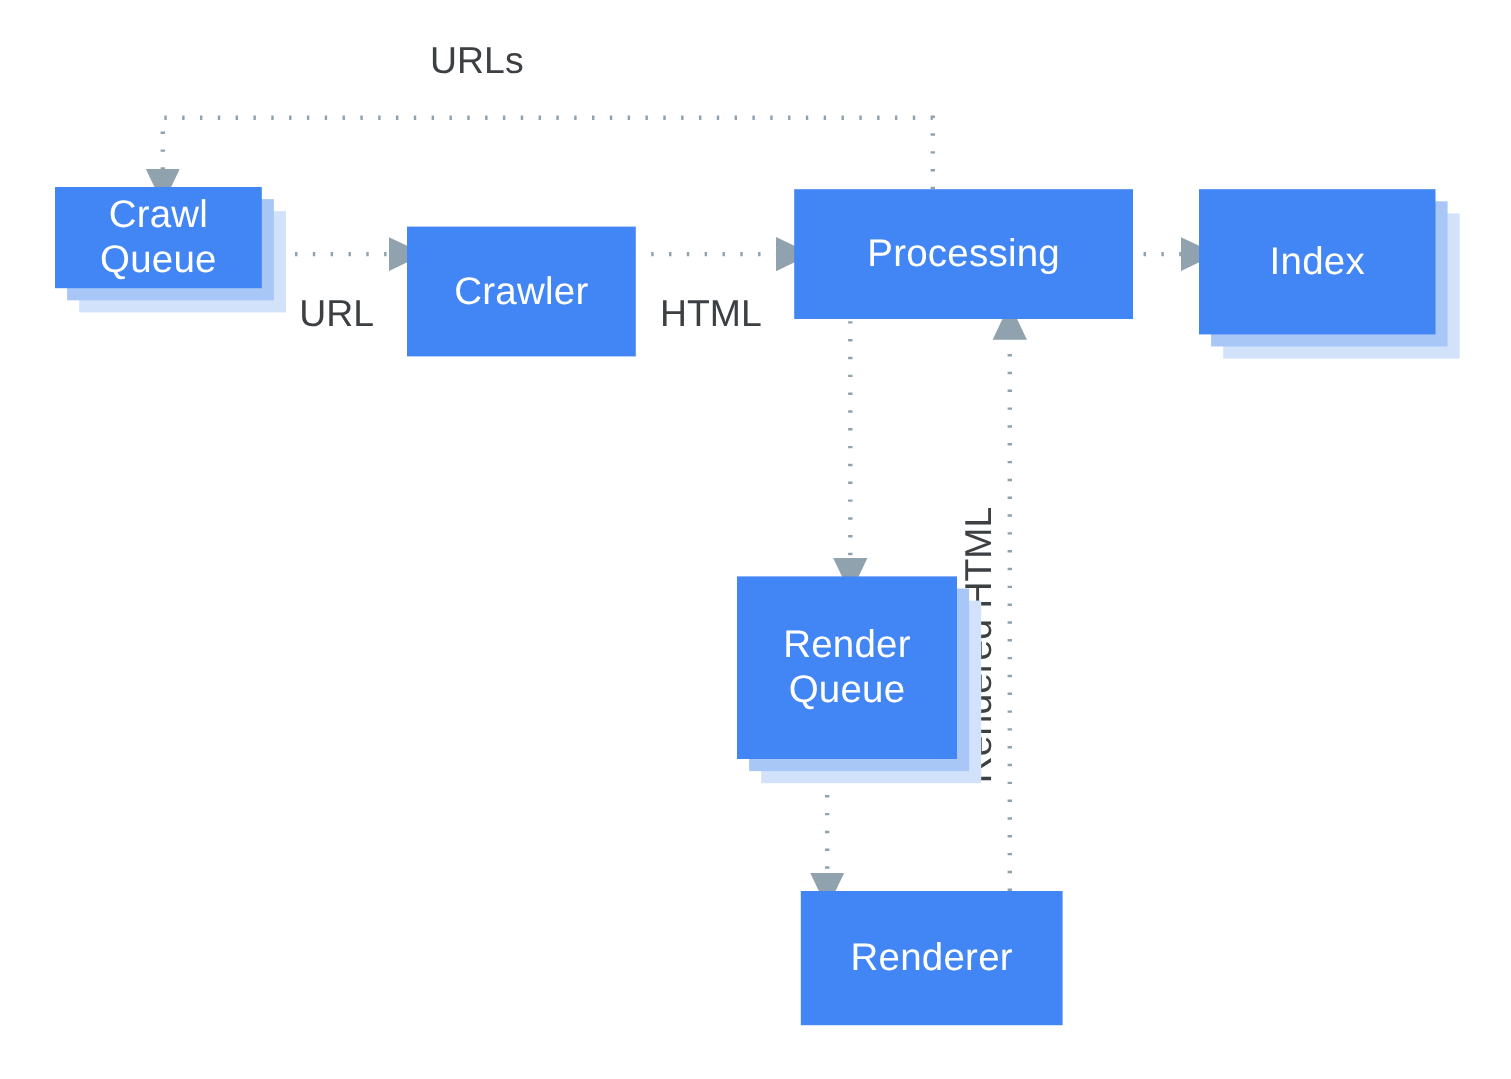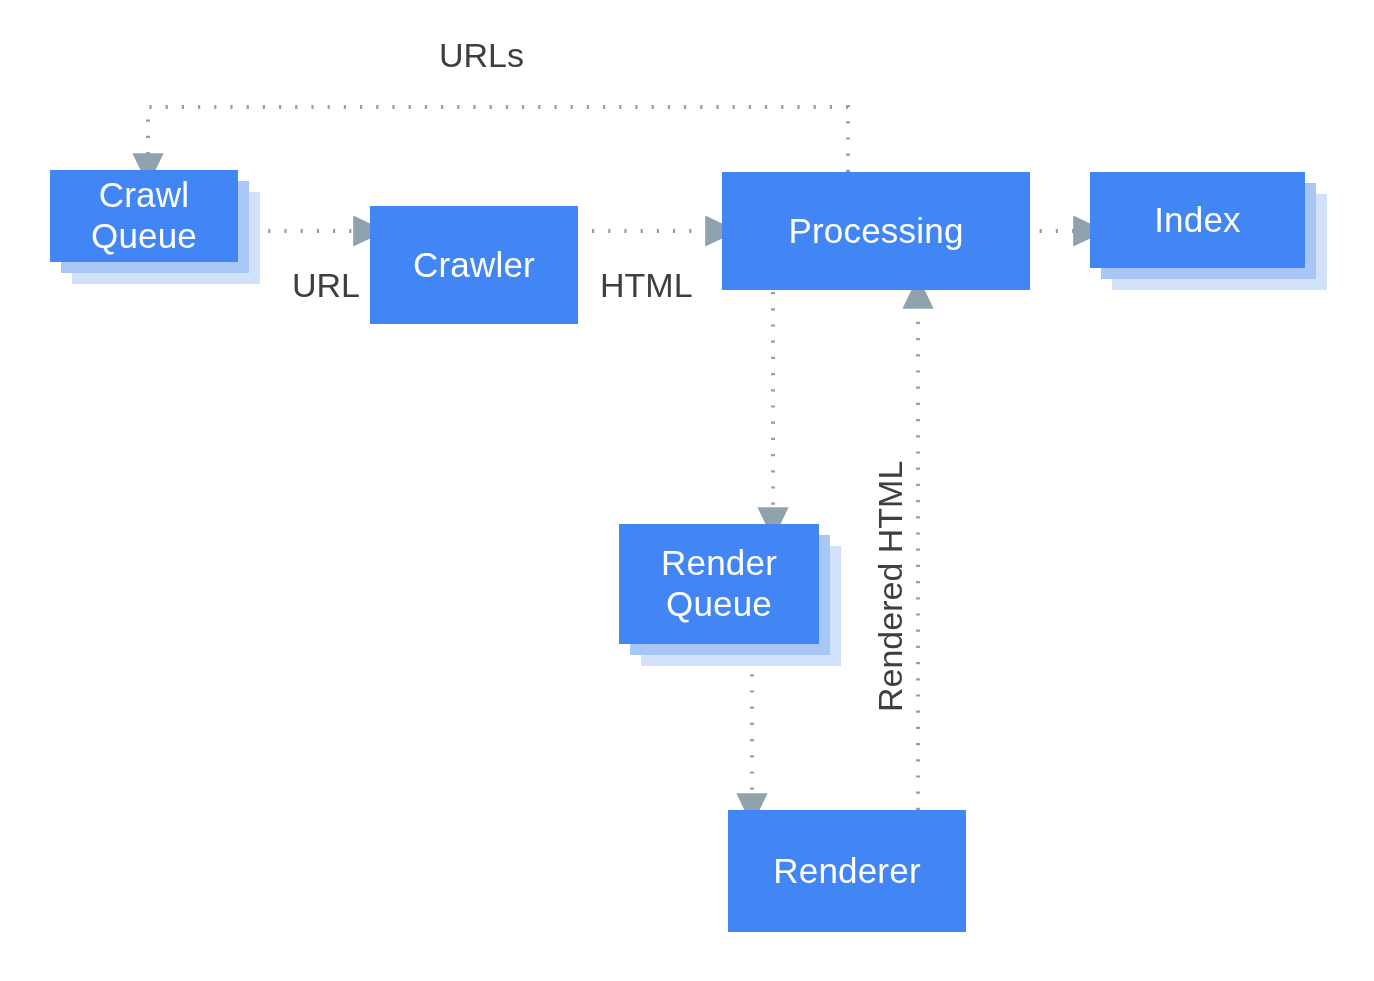--- a/index.html
+++ b/index.html
@@ -123,39 +123,39 @@
   <div class="node flat" style="left:370px; top:172px; width:208px; height:118px;margin-top:34px;">
 
     <div class="face">Crawler</div>
   </div>
 
   <div class="node flat" style="left:722px; top:172px; width:308px; height:118px;">
 
     <div class="face">Processing</div>
   </div>
 
-  <div class="node" style="left:1090px; top:172px; width:215px; height:96px;">
+  <div class="node" style="left:1090px; top:172px; width:215px; height:132px;">
     <div class="shade2"></div>
     <div class="shade1"></div>
     <div class="face">Index</div>
   </div>
 
-  <div class="node" style="left:619px; top:524px; width:200px; height:120px;">
+  <div class="node" style="left:670px; top:524px; width:200px; height:166px;">
     <div class="shade2"></div>
     <div class="shade1"></div>
     <div class="face">Render
 Queue</div>
   </div>
 
   <div class="node flat" style="left:728px; top:810px; width:238px; height:122px;padding-left:24px;">
 
     <div class="face">Renderer</div>
   </div>
 
-  <div class="edge-label" style="left:391px; top:38px;margin-left:48px;">URLs</div>
+  <div class="edge-label" style="left:391px; top:38px;">URLs</div>
 
-  <div class="edge-label" style="left:272px; top:268px;margin-left:20px;">URL</div>
+  <div class="edge-label" style="left:272px; top:268px;">URL</div>
 
   <div class="edge-label" style="left:600px; top:268px;text-align:right;">HTML</div>
 
   <div class="edge-label vert" style="left:873px; top:712px;">Rendered HTML</div>
 
 </div>
 
 </body></html>

